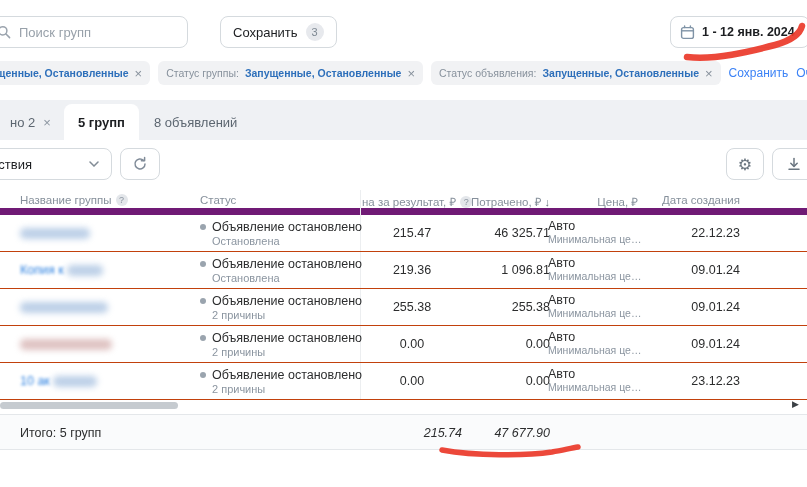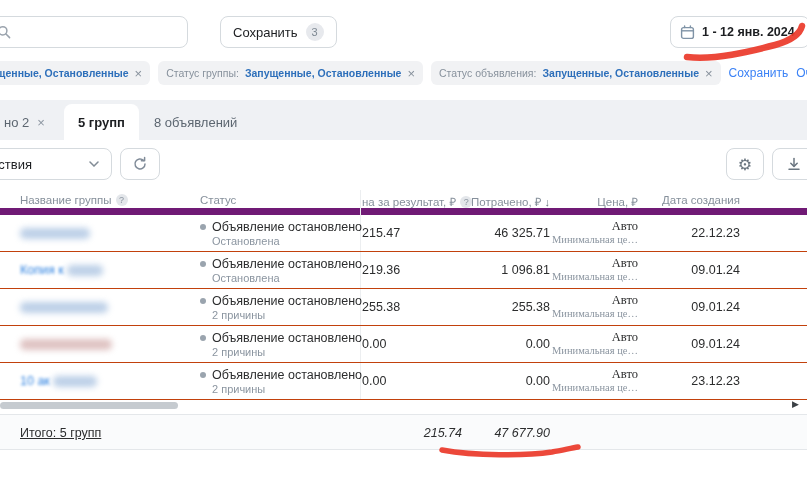--- a/index.html
+++ b/index.html
@@ -29,21 +29,21 @@
   .chip .val { font-weight:bold; color:#2d6fba; }
   .chip .x { color:#87919c; font-size:13px; line-height:1; cursor:pointer; }
   .link { color:#3b82f6; font-size:12px; white-space:nowrap; cursor:pointer; text-decoration:none; }
   .link-save { margin-left:auto; }
 
   
   .tabbar { position:absolute; top:100px; left:0; width:807px; height:40px; background:#eff1f4; }
   .tab { position:absolute; bottom:0; height:36px; display:flex; align-items:center; gap:8px; padding:0 14px;
     font-size:13px; color:#5c6670; cursor:pointer; white-space:nowrap; }
   .tab .x { color:#8b95a0; font-size:13px; }
-  .tab1 { left:0; padding-left:4px; }
+  .tab1 { left:0; padding-left:10px; }
   .tab-active { left:64px; background:#fff; border-radius:8px 8px 0 0; color:#1c1e21; font-weight:bold; }
   .tab3 { left:142px; padding:0 12px; }
 
   
   .actions-btn { position:absolute; left:-38px; top:148px; width:150px; height:32px; border:1px solid #d5dade; border-radius:8px;
     background:#fff; display:flex; align-items:center; justify-content:space-between; padding:0 12px; font-size:13px; color:#1c1e21; cursor:pointer; }
   .iconbtn { position:absolute; top:148px; height:32px; border:1px solid #d5dade; border-radius:8px; background:#fff;
     display:flex; align-items:center; justify-content:center; cursor:pointer; }
   .refresh-btn { left:120px; width:40px; }
   .gear-btn { left:726px; width:38px; font-family:"DejaVu Sans",sans-serif; font-size:16px; color:#6b7680; }
@@ -64,55 +64,56 @@
   .vline { position:absolute; left:360px; top:190px; width:1px; height:210px; background:#eceef0; }
 
   .tbody { position:absolute; top:215px; left:0; width:807px; }
   .trow { position:relative; height:37px; border-bottom:1px solid #c2410c; }
   .cell { position:absolute; font-size:12.5px; color:#2c2d2e; white-space:nowrap; }
   .c-name  { left:20px; top:11px; color:#2d81e0; }
   .c-status{ left:200px; top:5px; }
   .st-line1 { font-size:12.5px; color:#2c2d2e; display:flex; align-items:center; gap:6px; }
   .dot { width:6px; height:6px; border-radius:50%; background:#9aa4ae; flex:0 0 auto; }
   .st-line2 { font-size:11px; color:#8b95a0; margin-left:12px; margin-top:1px; }
-  .c-cpr   { left:362px; width:100px; top:11px; text-align:left; }
+  .c-cpr   { left:362px; width:100px; top:11px; text-align:center; }
   .c-spent { left:468px; width:82px;  top:11px; text-align:right; }
-  .c-price { left:548px; width:90px;  top:4px;  text-align:right;font-family:Liberation Serif, serif; }
+  .c-price { left:548px; width:90px;  top:4px;  text-align:left; }
   .price-main { font-size:12.5px; color:#2c2d2e; }
   .price-sub  { font-size:10.5px; color:#8b95a0; }
   .c-date  { left:662px; width:78px;  top:11px; text-align:right; }
   .blur-text { filter:blur(1.6px); }
   .streak { display:inline-block; height:11px; border-radius:5px; filter:blur(3px); opacity:.55; vertical-align:middle; }
   .streak-blue { background:#86a9d4; }
   .streak-red  { background:#c4908f; }
 
   
   .hscroll-thumb { position:absolute; left:0; top:402px; width:178px; height:7px; border-radius:4px; background:#c6cbd0; cursor:pointer; }
   .scroll-arrow { position:absolute; left:792px; top:399px; font-size:9px; color:#3a3f44; cursor:pointer; }
 
   
   .totals { position:absolute; left:0; top:414px; width:807px; height:36px; background:#fafbfc;
     border-top:1px solid #e4e7ea; border-bottom:1px solid #e4e7ea; }
   .t-cell { position:absolute; top:11px; font-size:12.5px; color:#2c2d2e; white-space:nowrap; }
-  .t-label { left:20px;text-decoration:underline; }
+  .t-label { left:20px; }
   .t-cpr   { left:362px; width:100px; text-align:right;font-style:italic; }
   .t-spent { left:468px; width:82px;  text-align:right;font-style:italic; }
 
   .annot { position:absolute; left:0; top:0; pointer-events:none; z-index:50; }
 </style>
 </head>
 <body>
 
 <div class="screen">
 
   <div class="search-wrap">
     <svg width="14" height="14" viewBox="0 0 14 14">
       <circle cx="5.8" cy="5.8" r="4.1" fill="none" stroke="#9aa3ad" stroke-width="1.5"></circle>
       <line x1="9" y1="9" x2="12.6" y2="12.6" stroke="#9aa3ad" stroke-width="1.5" stroke-linecap="round"></line>
     </svg>
+    <input class="search-input" placeholder="Поиск групп" style="">
   </div>
 
   <button class="drafts-btn">
     <span>Сохранить</span>
     <span class="badge">3</span>
   </button>
 
   <button class="date-btn">
     <svg width="15" height="15" viewBox="0 0 15 15">
       <rect x="1.6" y="2.6" width="11.8" height="10.8" rx="2" fill="none" stroke="#7f93a6" stroke-width="1.4"></rect>

